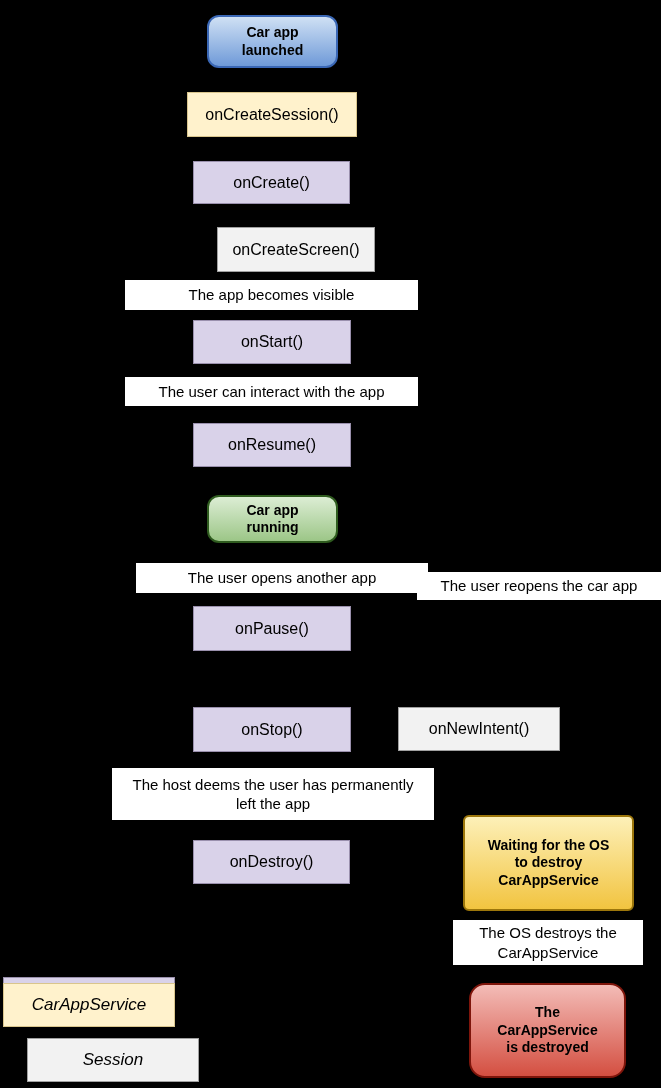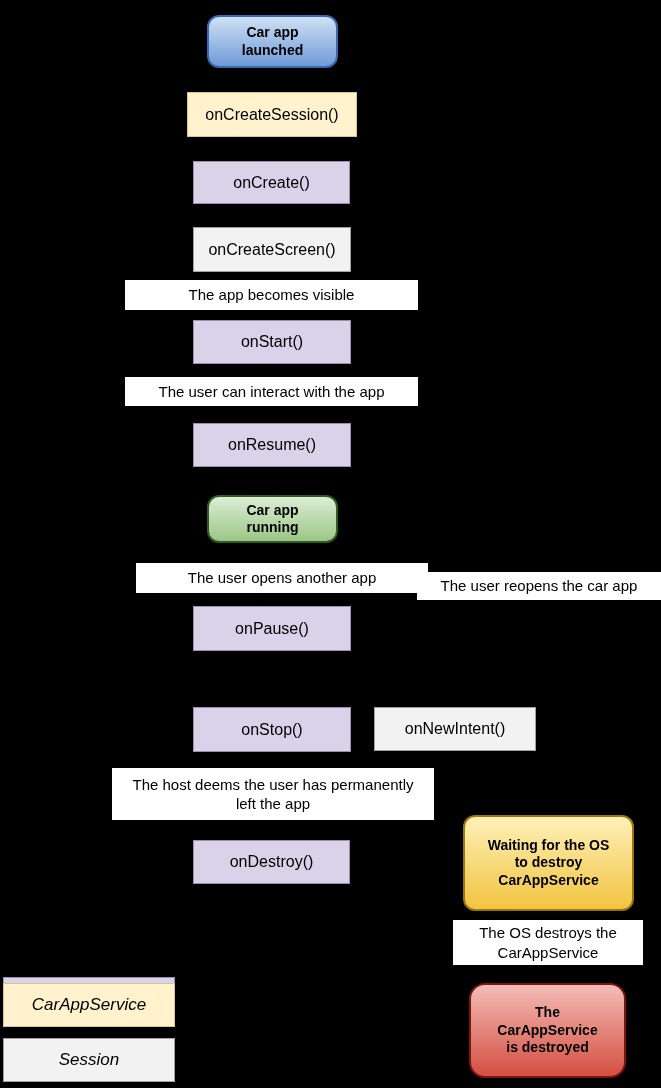--- a/index.html
+++ b/index.html
@@ -15,28 +15,28 @@
     display:flex;align-items:center;justify-content:center;
     text-align:center;
     color:var(--text,#000);
     white-space:pre-line;
     line-height:1.25;
     box-sizing:border-box;
   }
   
   .purple{background:var(--session-lifecycle-fill);border:1px solid var(--session-lifecycle-border);font-size:16px;}
   .cream{background:var(--car-app-service-fill);border:1px solid var(--car-app-service-border);font-size:16px;}
-  .gray{background:var(--session-fill);border:1px solid var(--session-border);font-size:16px;}
+  .gray{background:var(--session-fill);border:1px solid var(--session-border);font-size:16px;margin-left:24px;}
   
   .bar{background:var(--event-bar-fill);font-size:15px;line-height:1.3;}
   
   .state{font-weight:bold;border-style:solid;border-width:2px;font-size:14px;}
   .blue{background:linear-gradient(var(--state-launched-top),var(--state-launched-bottom));border-color:var(--state-launched-border);border-radius:12px;}
   .greenS{background:linear-gradient(var(--state-running-top),var(--state-running-bottom));border-color:var(--state-running-border);border-radius:12px;}
-  .yellowS{background:linear-gradient(var(--waiting-top),var(--waiting-bottom));border-color:var(--waiting-border);border-radius:12px;}
+  .yellowS{background:linear-gradient(var(--waiting-top),var(--waiting-bottom));border-color:var(--waiting-border);border-radius:6px;}
   .redS{background:linear-gradient(var(--destroyed-top),var(--destroyed-bottom));border-color:var(--destroyed-border);border-radius:16px;}
   
   .legend{font-style:italic;font-size:17px;}
 </style>
 </head>
 <body>
 
 <div class="canvas">
 
   <div class="node state blue" style="left:207px;top:15px;width:131px;height:53px">Car app

